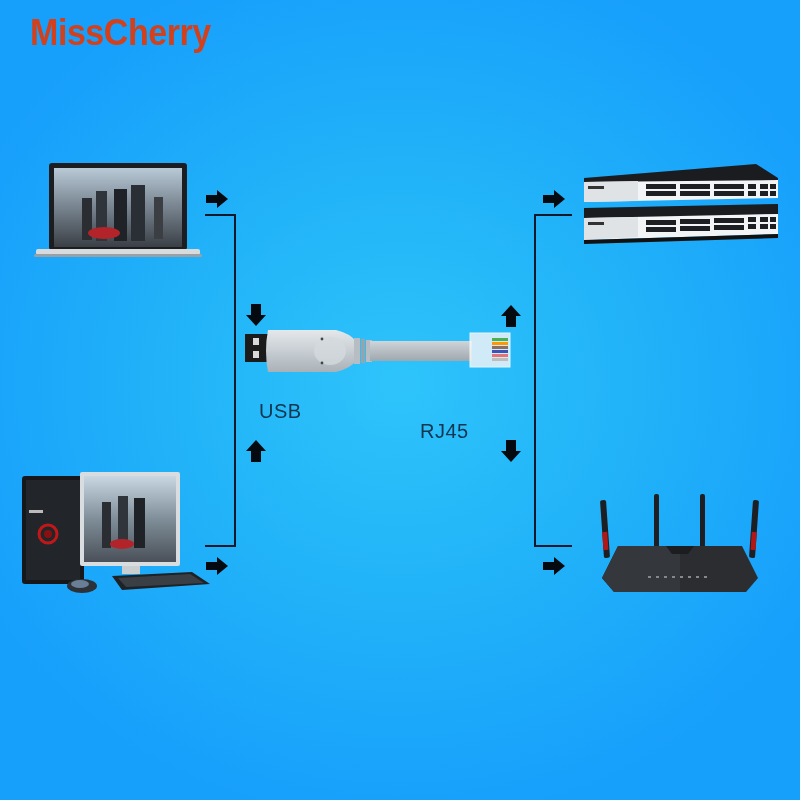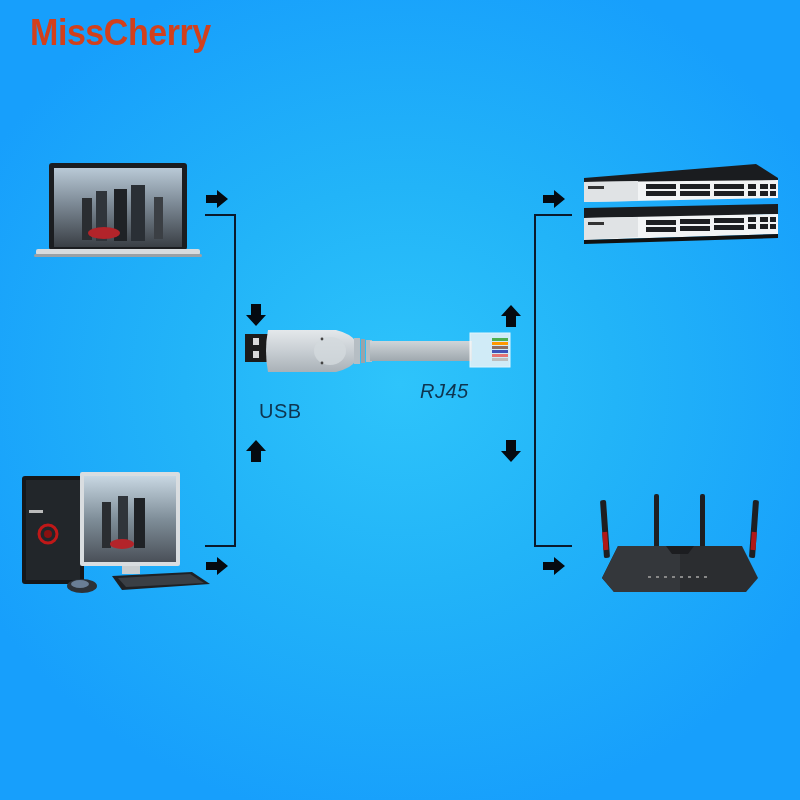--- a/index.html
+++ b/index.html
@@ -68,21 +68,21 @@
       <path d="M10 0 L20 11 H15 V22 H5 V11 H0 Z" fill="#050a10"></path>
     </svg>
 </div>
 <div class="arrow" style="left:501px; top:440px; width:20px; height:22px;">
   <svg width="20" height="22" viewBox="0 0 20 22">
       <path d="M5 0 H15 V11 H20 L10 22 L0 11 H5 Z" fill="#050a10"></path>
     </svg>
 </div>
 
 <div class="label" style="left:259px; top:400px;text-align:center;">USB</div>
-<div class="label" style="left:420px; top:380px;font-style:italic;">RJ45</div>
+<div class="label" style="left:420px; top:420px;">RJ45</div>
 
 <div class="abs" style="left:244px; top:326px;">
   <svg width="295" height="50" viewBox="0 0 295 50">
     <defs>
       <linearGradient id="grayBody" x1="0" y1="0" x2="0" y2="1">
         <stop offset="0" stop-color="#e4e8eb"></stop>
         <stop offset="0.5" stop-color="#c8ced3"></stop>
         <stop offset="1" stop-color="#a9b1b7"></stop>
       </linearGradient>
       <linearGradient id="cableG" x1="0" y1="0" x2="0" y2="1">

